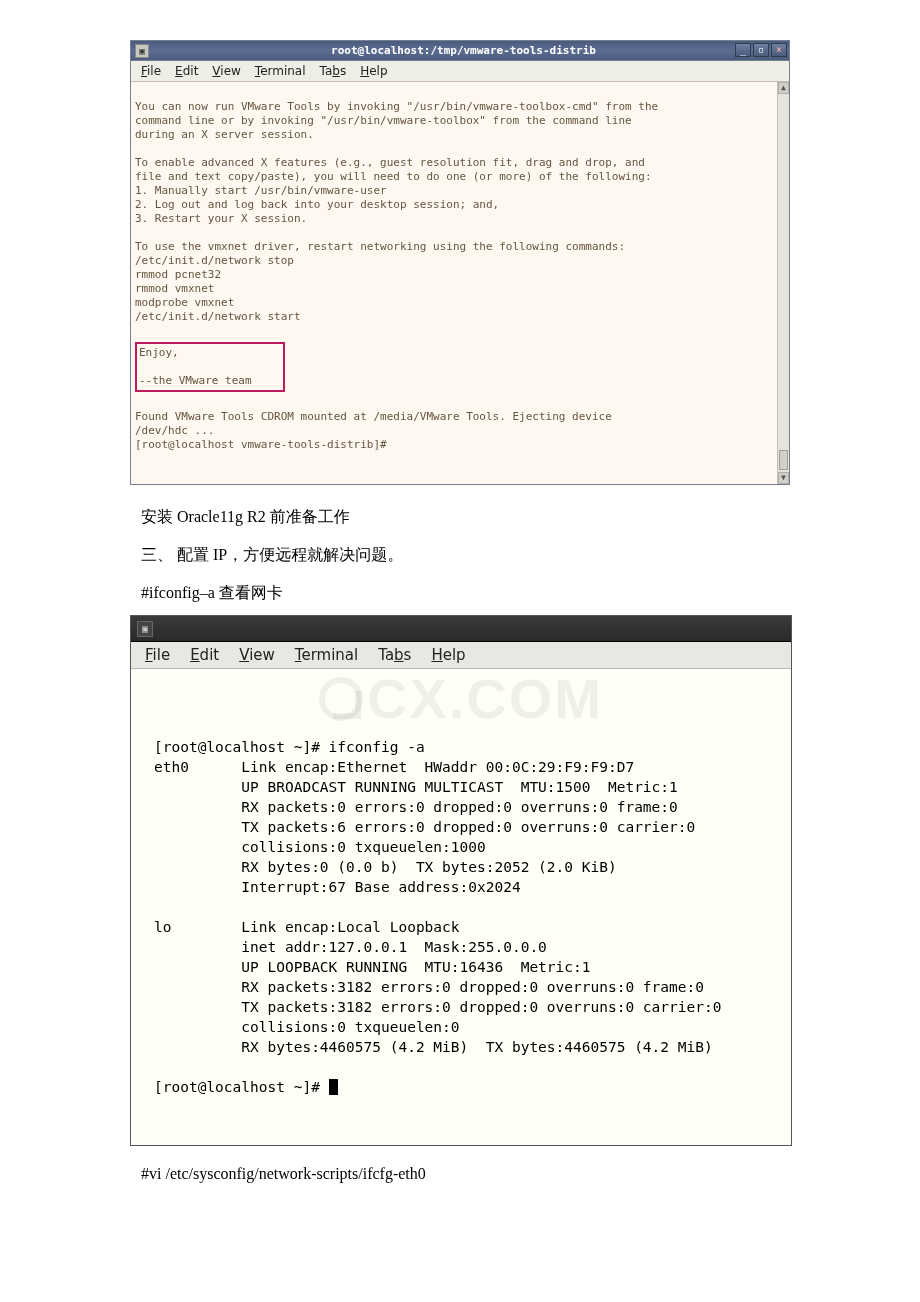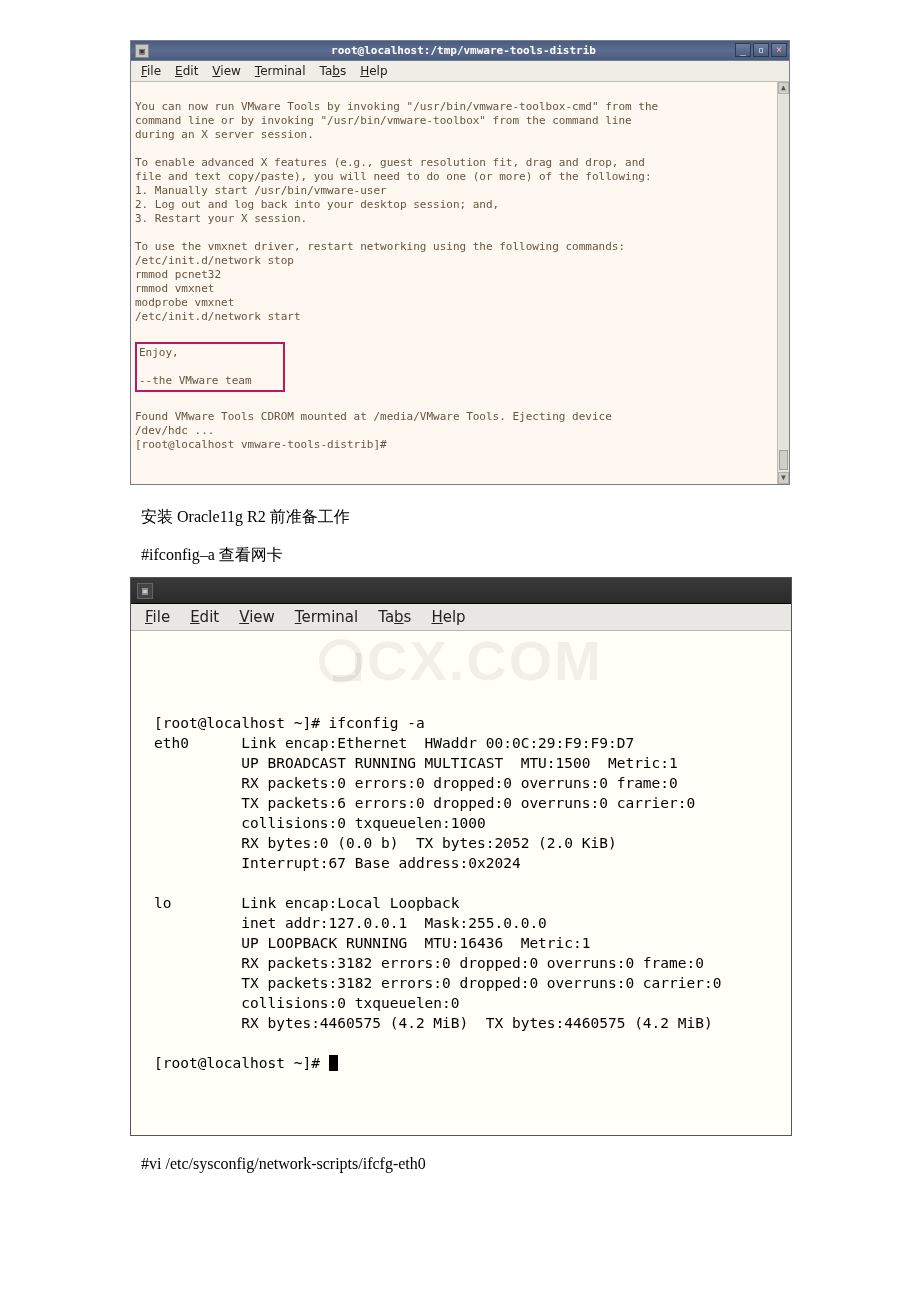--- a/index.html
+++ b/index.html
@@ -150,21 +150,21 @@
       font-family: "DejaVu Sans", Arial, sans-serif;
       font-size: 15px;
       color: #222;
     }
     .t2-menu { padding: 2px 8px; }
     .t2-menu .u { text-decoration: underline; }
     .t2-body {
       position: relative;
       background: #fffff7;
       color: #000;
-      padding: 22px 4px;
+      padding: 8px 4px;
       font-size: 14.5px;
       line-height: 20px;
       white-space: pre;
       overflow: hidden;
     }
     .watermark {
       position: absolute;
       top: 8px; left: 0; right: 0;
       text-align: center;
       font-family: Arial, sans-serif;
@@ -247,20 +247,21 @@
 [root@localhost vmware-tools-distrib]#</span>
       <div class="t1-scrollbar">
         <div class="t1-scroll-arrow up">▲</div>
         <div class="t1-scroll-thumb"></div>
         <div class="t1-scroll-arrow dn">▼</div>
       </div>
     </div>
   </div>
 
   <p class="doc-p">安装 Oracle11g R2 前准备工作</p>
+  <p class="doc-p">三、 配置 IP，方便远程就解决问题。</p>
   <p class="doc-p">#ifconfig–a 查看网卡</p>
 
   <div class="term2">
     <div class="t2-titlebar">
       <div class="t2-titlebar-icon">▣</div>
     </div>
     <div class="t2-menubar">
       <div class="t2-menu"><span class="u">F</span>ile</div>
       <div class="t2-menu"><span class="u">E</span>dit</div>
       <div class="t2-menu"><span class="u">V</span>iew</div>

